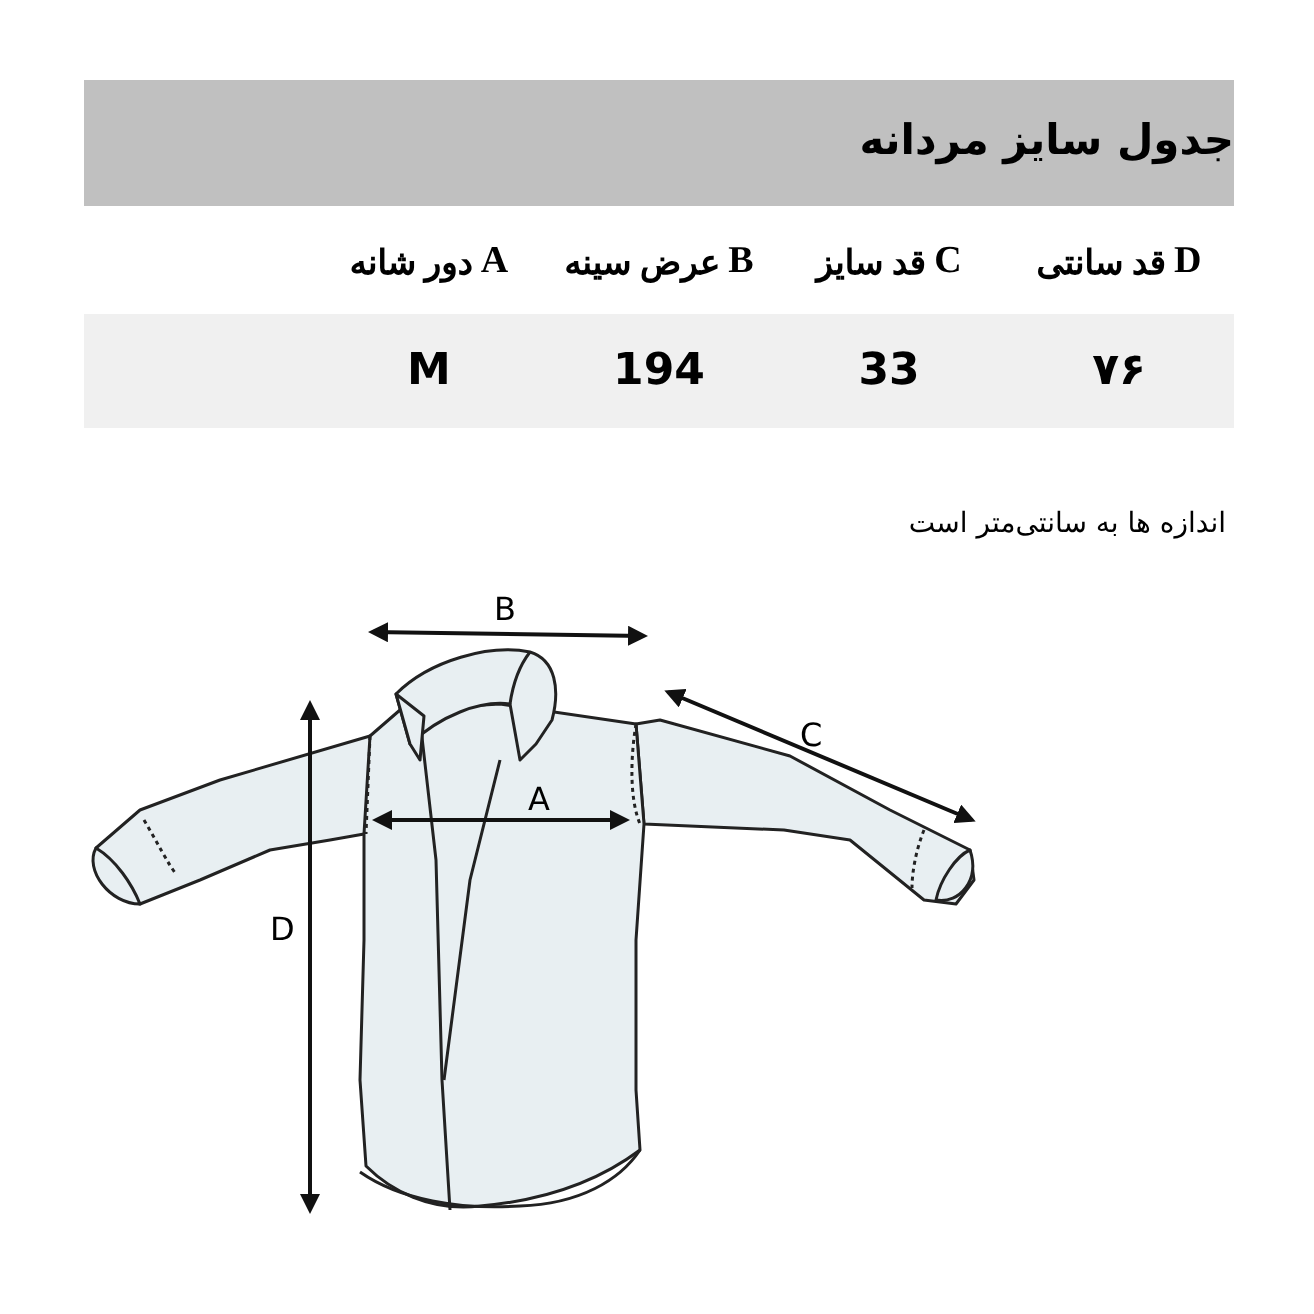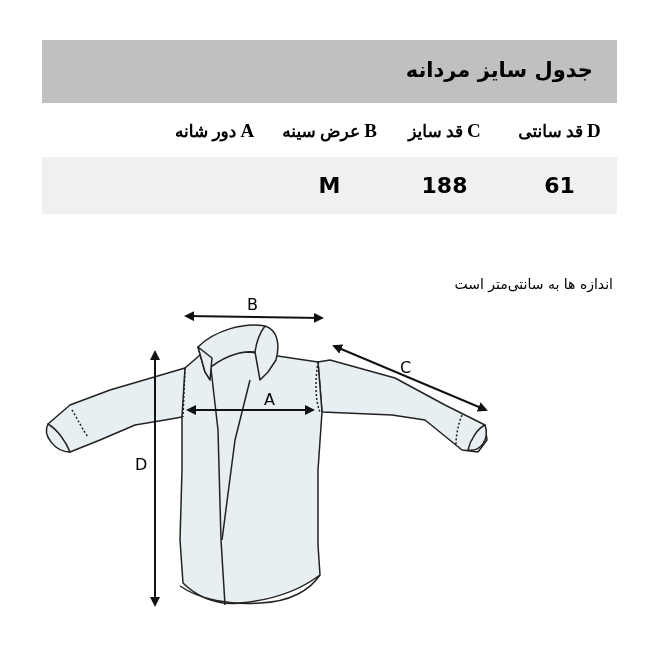--- a/index.html
+++ b/index.html
@@ -1,28 +1,28 @@
 <!DOCTYPE html>
 <html><head>
 <meta charset="utf-8">
 <style>
   html, body { margin:0; padding:0; background:#ffffff; }
   body { width:657px; height:657px; position:relative; overflow:hidden;
          font-family:"DejaVu Sans", sans-serif; color:#000; }
   .table { position:absolute; left:42px; top:40px; width:575px; }
   .title-bar { height:63px; background:#c0c0c0; position:relative; }
-  .title-bar .title { position:absolute; right:24px; top:18px; font-size:21px; font-weight:bold; direction:rtl; }
+  .title-bar .title { position:absolute; right:0; top:18px; font-size:21px; font-weight:bold; direction:rtl; }
   .row { position:relative; display:flex; flex-direction:row-reverse; }
   .labels { height:54px; background:#ffffff; }
   .values { height:57px; background:#f0f0f0; }
   .cell { width:115px; display:flex; align-items:center; justify-content:center; direction:rtl; }
   .labels .cell { font-family:"Liberation Serif", serif; font-size:17px; font-weight:bold; padding-top:2px; }
   .values .cell { font-size:22px; font-weight:bold; }
   .labels .cell .letter { font-family:"Liberation Serif", serif; font-size:19px; margin-left:4px; }
-  .note { position:absolute; right:44px; top:254px; font-size:14px; direction:rtl;margin-top:22px; }
+  .note { position:absolute; right:44px; top:254px; font-size:14px; direction:rtl; }
   .diagram { position:absolute; left:0; top:0; width:657px; height:657px; }
   .dlabel { font-family:"DejaVu Sans", sans-serif; font-size:16px; fill:#000; }
 </style>
 </head>
 <body>
 
 <div class="table">
   <div class="title-bar">
     <span class="title">جدول سایز مردانه</span>
   </div>
@@ -38,22 +38,23 @@
     <div class="cell">
       <span class="letter">B</span>
       <span>عرض سینه</span>
     </div>
     <div class="cell">
       <span class="letter">A</span>
       <span>دور شانه</span>
     </div>
   </div>
   <div class="row values">
-    <div class="cell">61</div>
-    <div class="cell">188</div>
+    <div class="cell">۷۶</div>
+    <div class="cell">33</div>
+    <div class="cell">194</div>
     <div class="cell">M</div>
   </div>
 </div>
 
 <div class="note">اندازه ها به سانتی‌متر است</div>
 
 <svg class="diagram" viewBox="0 0 657 657" xmlns="http://www.w3.org/2000/svg">
   <defs>
     <marker id="ah" markerWidth="10" markerHeight="10" refX="8" refY="5" orient="auto-start-reverse" markerUnits="userSpaceOnUse">
       <path d="M0,0 L10,5 L0,10 z" fill="#111"></path>

